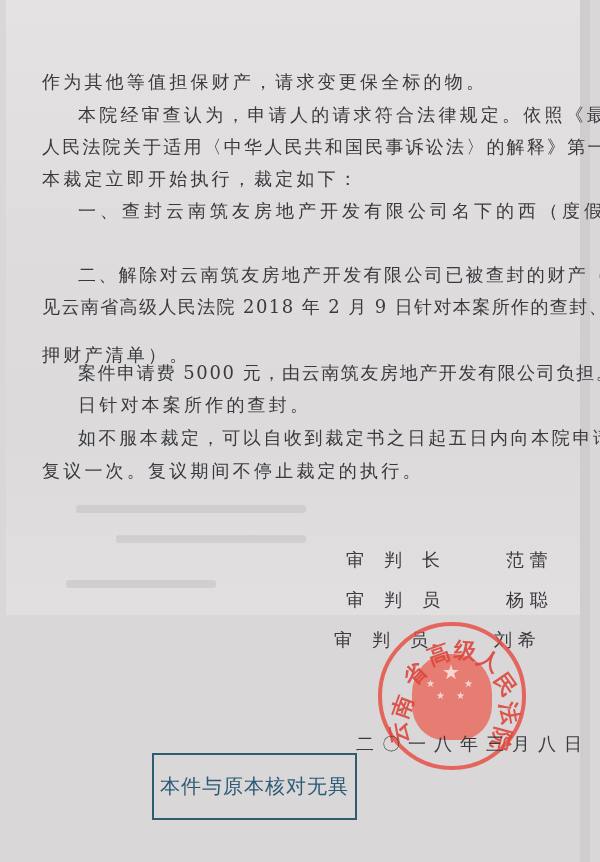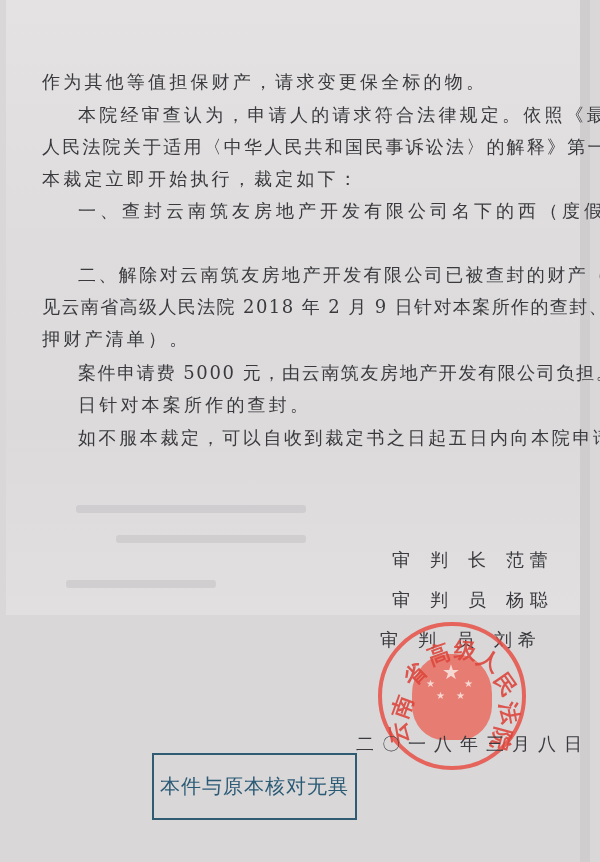--- a/index.html
+++ b/index.html
@@ -1,19 +1,19 @@
 <!DOCTYPE html>
 <html><head>
 <meta charset="utf-8">
 <style>
   html,body{margin:0;padding:0;}
   body{width:600px;height:862px;overflow:hidden;background:#d9d7d8;}
   .page{position:relative;width:584px;height:615px;margin-left:6px;
     background:linear-gradient(180deg,#e4e2e3 0%,#dedcdd 40%,#dcdadb 70%,#e1dfe0 100%);
-    font-family:"DejaVu Serif","Liberation Serif",serif;color:#3a3a3e;text-align:right;}
+    font-family:"DejaVu Serif","Liberation Serif",serif;color:#3a3a3e;}
   .edge{position:absolute;top:0;right:0;width:10px;height:862px;background:#cfcdce;}
   .line{position:absolute;left:36px;font-size:18px;letter-spacing:3.2px;white-space:nowrap;line-height:22px;}
   .indent{left:72px;}
   .sig{position:absolute;font-size:18px;white-space:nowrap;}
   .sig .role{display:inline-block;width:160px;letter-spacing:20px;}
   .seal{position:absolute;left:372px;top:622px;width:148px;height:148px;border-radius:50%;
     border:4px solid rgba(230,80,70,0.85);box-sizing:border-box;}
   .seal-inner{position:absolute;left:30px;top:28px;width:80px;height:86px;border-radius:46% 46% 40% 40%;
     background:rgba(235,95,80,0.75);}
   .seal-star{position:absolute;color:#f6d8d2;}
@@ -29,24 +29,25 @@
 <div class="page">
   <div class="edge"></div>
 
   <div class="line" style="top:71px">作为其他等值担保财产，请求变更保全标的物。</div>
   <div class="line indent" style="top:104px">本院经审查认为，申请人的请求符合法律规定。依照《最高</div>
   <div class="line" style="top:136px;letter-spacing:2.2px">人民法院关于适用〈中华人民共和国民事诉讼法〉的解释》第一</div>
   <div class="line" style="top:168px">本裁定立即开始执行，裁定如下：</div>
   <div class="line indent" style="top:200px;letter-spacing:4px">一、查封云南筑友房地产开发有限公司名下的西（度假）国</div>
   <div class="line indent" style="top:264px;letter-spacing:2.4px">二、解除对云南筑友房地产开发有限公司已被查封的财产（详</div>
   <div class="line" style="top:296px;letter-spacing:1.4px">见云南省高级人民法院 2018 年 2 月 9 日针对本案所作的查封、扣</div>
-  <div class="line" style="top:328px">押财产清单）。</div>
+  <div class="line" style="top:344px">押财产清单）。</div>
   <div class="line indent" style="top:362px;letter-spacing:1.6px">案件申请费 5000 元，由云南筑友房地产开发有限公司负担。</div>
   <div class="line indent" style="top:394px">日针对本案所作的查封。</div>
   <div class="line indent" style="top:427px;letter-spacing:2.6px">如不服本裁定，可以自收到裁定书之日起五日内向本院申请</div>
+  <div class="line" style="top:460px">复议一次。复议期间不停止裁定的执行。</div>
 
   <div class="faint" style="top:505px;width:230px"></div>
   <div class="faint" style="top:535px;width:190px;left:110px"></div>
   <div class="faint" style="top:580px;width:150px;left:60px"></div>
 
   <div class="sig" style="left:340px;top:548px">
     <span class="role">审判长</span><span>范 蕾</span>
   </div>
   <div class="sig" style="left:340px;top:588px">
     <span class="role">审判员</span><span>杨 聪</span>

